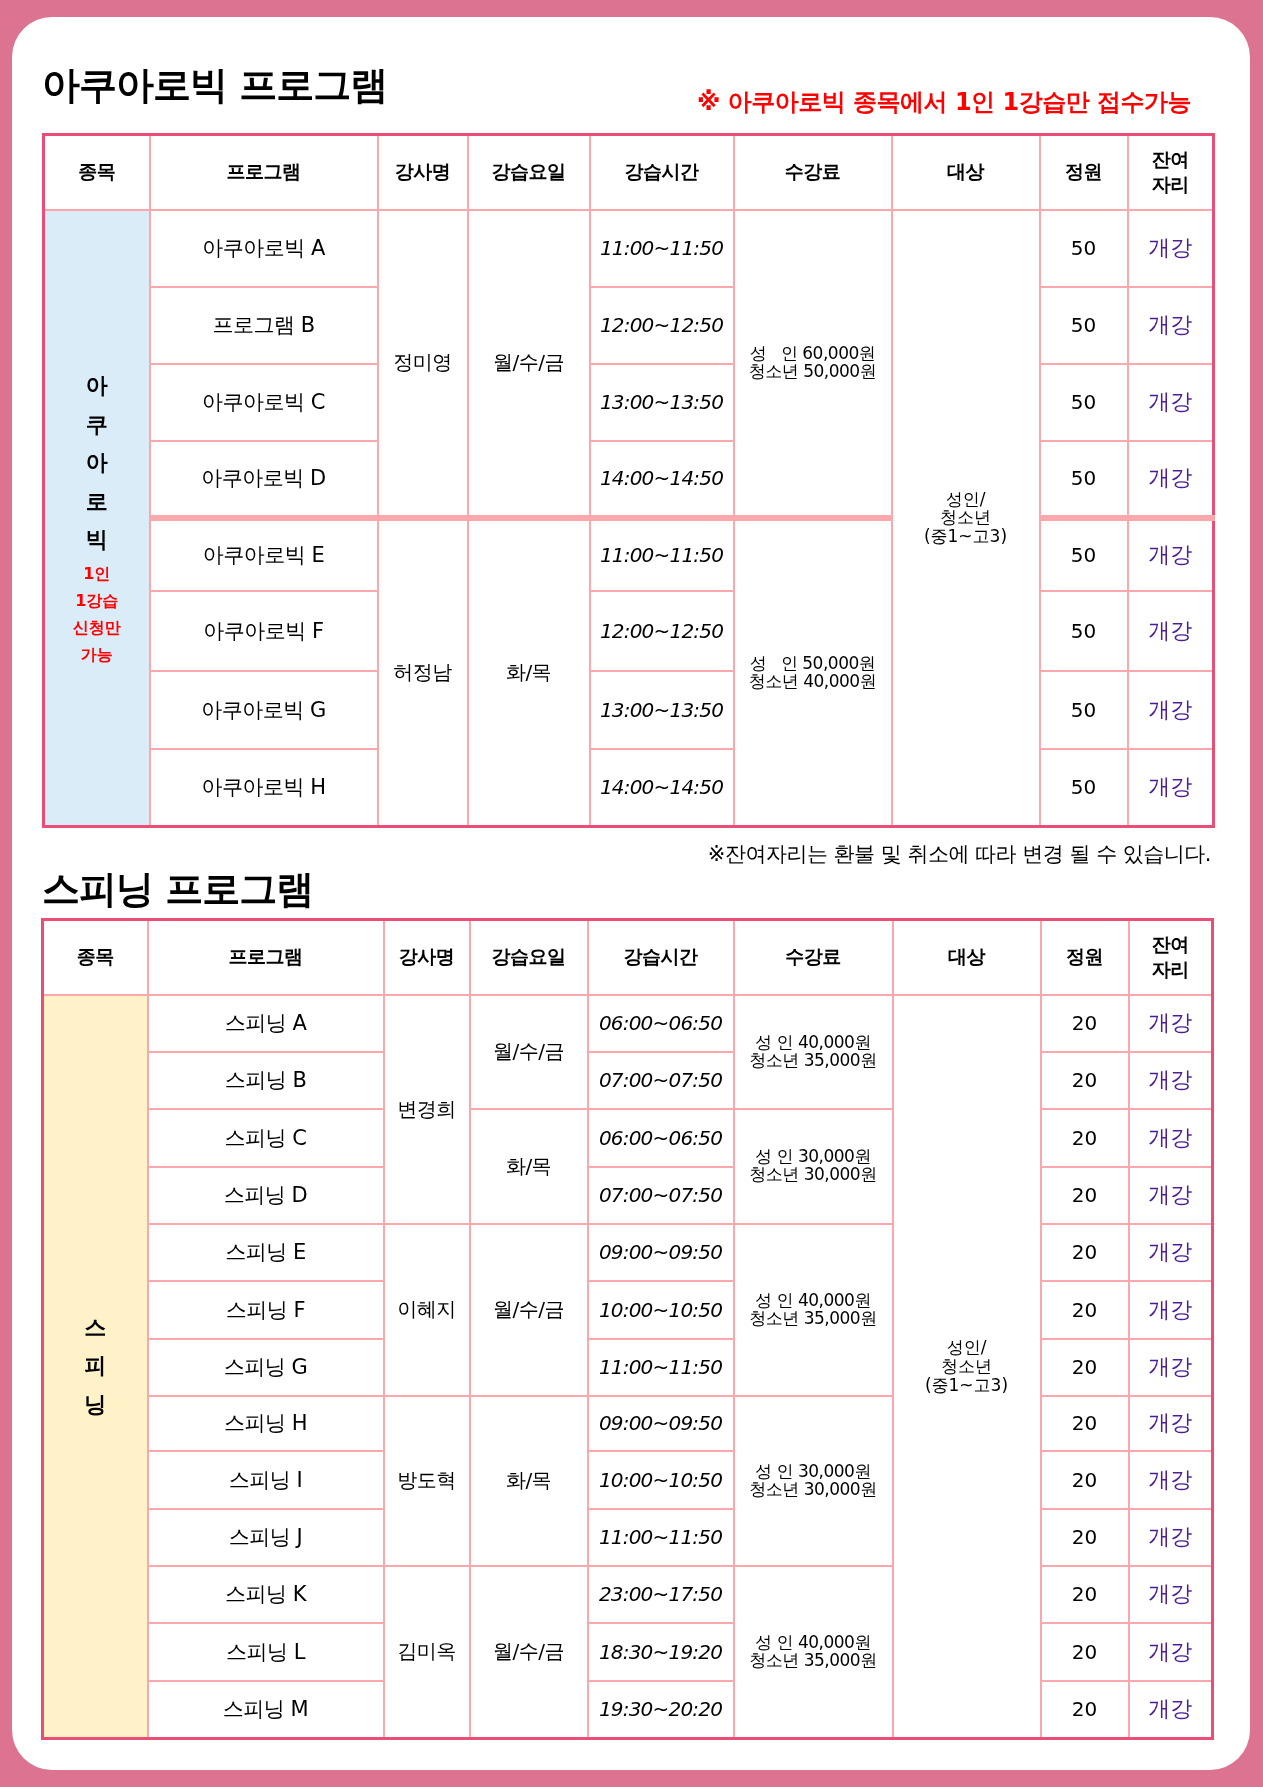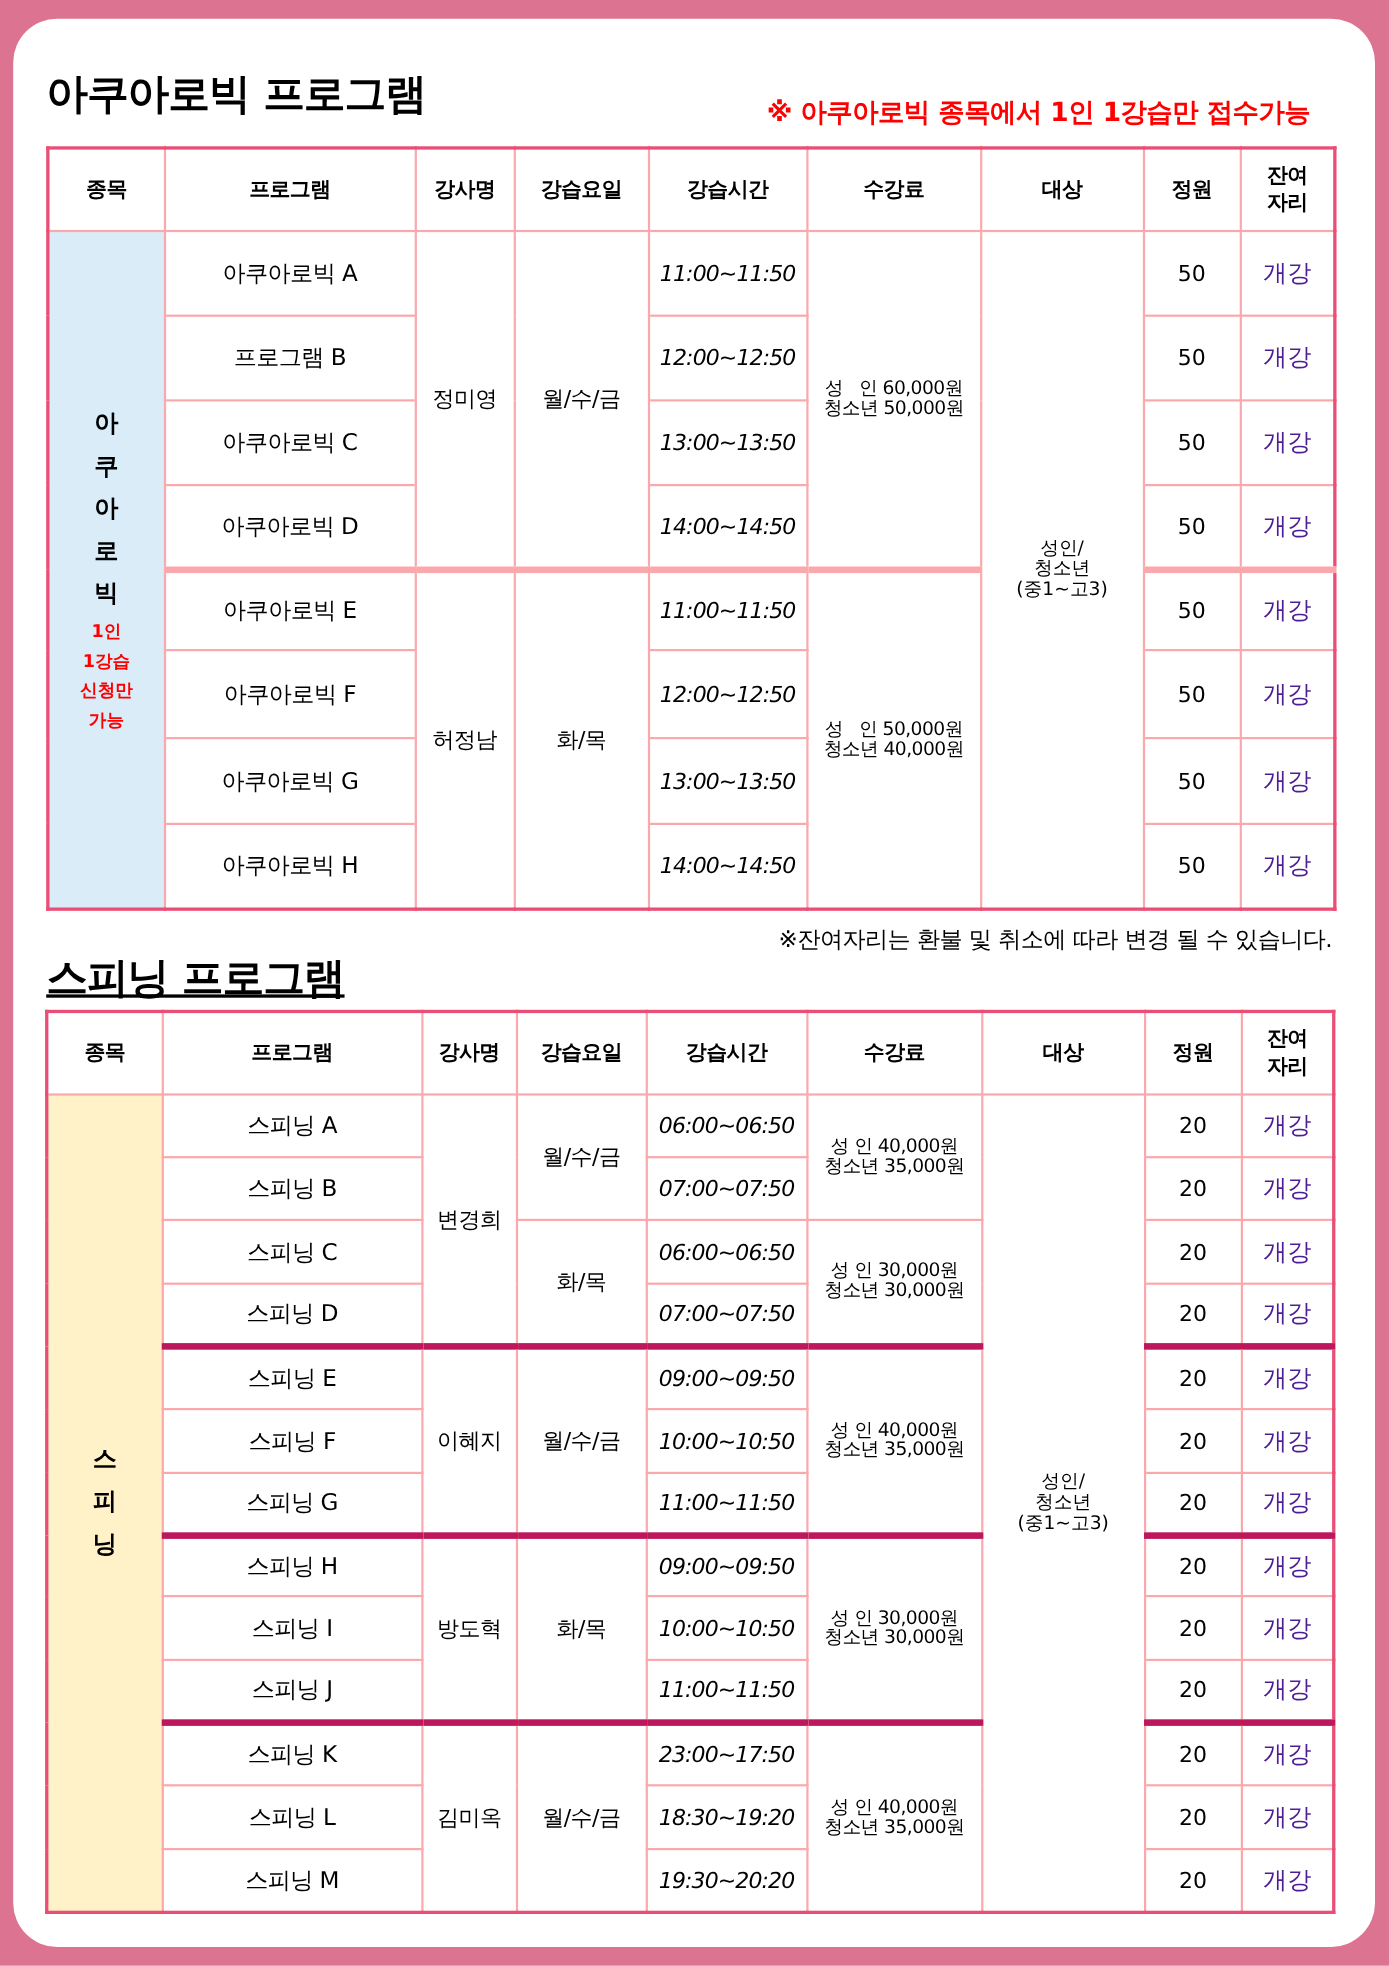--- a/index.html
+++ b/index.html
@@ -34,21 +34,21 @@
   td.time { font-size:20px; letter-spacing:-0.8px;font-style:italic; }
   td.fee { font-size:17px; line-height:1.05; letter-spacing:-0.5px; }
   td.target { font-size:17px; line-height:1.1; }
   td.cap { font-size:20px; }
   td.status { font-size:22px; color:#4c1d95; }
   td.cat { font-weight:bold; font-size:22px; line-height:1.75; }
   td.cat .cat-note { color:#f00; font-size:16px; line-height:1.7; }
   .aero td.cat { background:#daecf8; }
   .spin td.cat { background:#fff2c9; }
   .aero tr.group-start td { border-top:6px solid #fba8ad;margin-left:28px; }
-  .spin tr.group-start td { border-top:6px solid #be185d; }
+  .spin tr.group-start td { border-top:1px solid #be185d; }
   .spin td, .spin th { border-width:1px; }
   .spin td.cat { border-top:none; }
 </style>
 </head>
 <body>
 
 <div class="card"></div>
 
 <div class="title" style="left:42px;top:66px;">아쿠아로빅 프로그램</div>
 <div class="notice-red">※  아쿠아로빅 종목에서 1인 1강습만 접수가능</div>
@@ -160,21 +160,21 @@
     <td class="prog">아쿠아로빅 H</td>
     <td class="time">14:00~14:50</td>
     <td class="cap">50</td>
     <td class="status">개강</td>
   </tr>
 </tbody>
   </table>
 
 <div class="notice-foot">※잔여자리는 환불 및 취소에 따라 변경 될 수 있습니다.</div>
 
-<div class="title" style="left:42px;top:870px;text-decoration:underline;">스피닝 프로그램</div>
+<div class="title" style="left:42px;top:870px;">스피닝 프로그램</div>
 
 <table class="sched spin" style="left:41px;top:918px;width:1170px;">
   <colgroup>
     <col style="width:105px">
       <col style="width:236px">
       <col style="width:86px">
       <col style="width:118px">
     <col style="width:146px">
       <col style="width:159px">
       <col style="width:148px">

